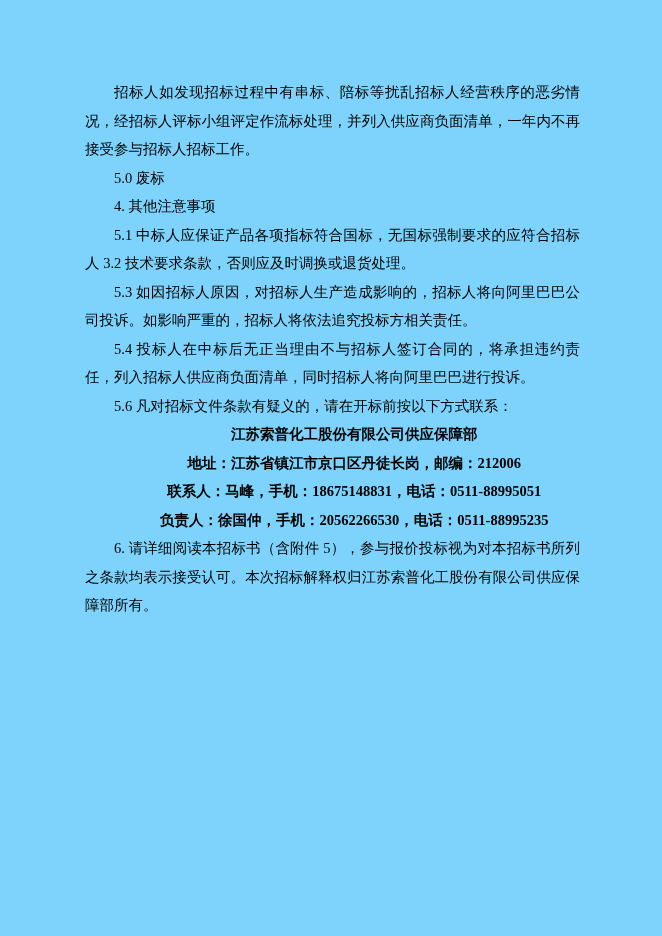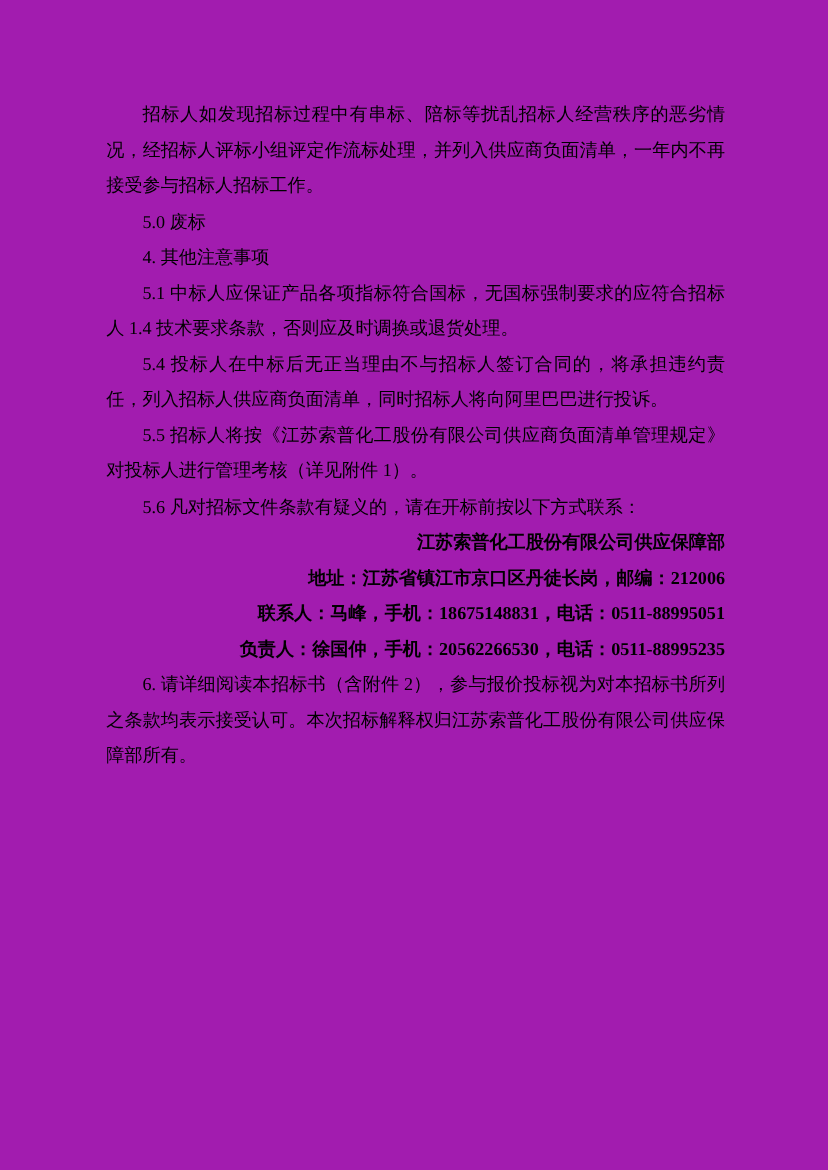--- a/index.html
+++ b/index.html
@@ -10,56 +10,56 @@
   body {
     width: 662px;
     height: 936px;
     overflow: hidden;
     font-family: "Liberation Serif", "DejaVu Serif", serif;
   }
   .page {
     box-sizing: border-box;
     width: 662px;
     height: 936px;
-    background: #a21caf;
+    background: #7dd3fc;
     padding: 78px 82px 60px 85px;
   }
   .content {
     width: 495px;
     color: #000000;
     font-size: 14.5px;
     line-height: 28.5px;
   }
   p.para {
     margin: 0;
     text-indent: 2em;
     text-align: justify;
     word-break: break-all;
   }
   p.contact {
     margin: 0;
     text-indent: 0;
     margin-left: 3em;
     font-weight: bold;
-    text-align: right;
+    text-align: center;
     word-break: break-all;
   }
 </style>
 </head>
 <body>
 
 <div class="page">
   <div class="content">
 
   <p class="para">招标人如发现招标过程中有串标、陪标等扰乱招标人经营秩序的恶劣情况，经招标人评标小组评定作流标处理，并列入供应商负面清单，一年内不再接受参与招标人招标工作。</p>
       <p class="para">5.0 废标</p>
       <p class="para">4. 其他注意事项</p>
-      <p class="para">5.1  中标人应保证产品各项指标符合国标，无国标强制要求的应符合招标人 1.4 技术要求条款，否则应及时调换或退货处理。</p>
+      <p class="para">5.1  中标人应保证产品各项指标符合国标，无国标强制要求的应符合招标人 3.2 技术要求条款，否则应及时调换或退货处理。</p>
+      <p class="para">5.3 如因招标人原因，对招标人生产造成影响的，招标人将向阿里巴巴公司投诉。如影响严重的，招标人将依法追究投标方相关责任。</p>
       <p class="para">5.4 投标人在中标后无正当理由不与招标人签订合同的，将承担违约责任，列入招标人供应商负面清单，同时招标人将向阿里巴巴进行投诉。</p>
-      <p class="para">5.5 招标人将按《江苏索普化工股份有限公司供应商负面清单管理规定》对投标人进行管理考核（详见附件 1）。</p>
       <p class="para">5.6 凡对招标文件条款有疑义的，请在开标前按以下方式联系：</p>
       <p class="contact">江苏索普化工股份有限公司供应保障部</p>
       <p class="contact">地址：江苏省镇江市京口区丹徒长岗，邮编：212006</p>
       <p class="contact">联系人：马峰，手机：18675148831，电话：0511-88995051</p>
       <p class="contact">负责人：徐国仲，手机：20562266530，电话：0511-88995235</p>
-      <p class="para">6. 请详细阅读本招标书（含附件 2），参与报价投标视为对本招标书所列之条款均表示接受认可。本次招标解释权归江苏索普化工股份有限公司供应保障部所有。</p>
+      <p class="para">6. 请详细阅读本招标书（含附件 5），参与报价投标视为对本招标书所列之条款均表示接受认可。本次招标解释权归江苏索普化工股份有限公司供应保障部所有。</p>
     </div>
 </div>
 
 </body></html>

